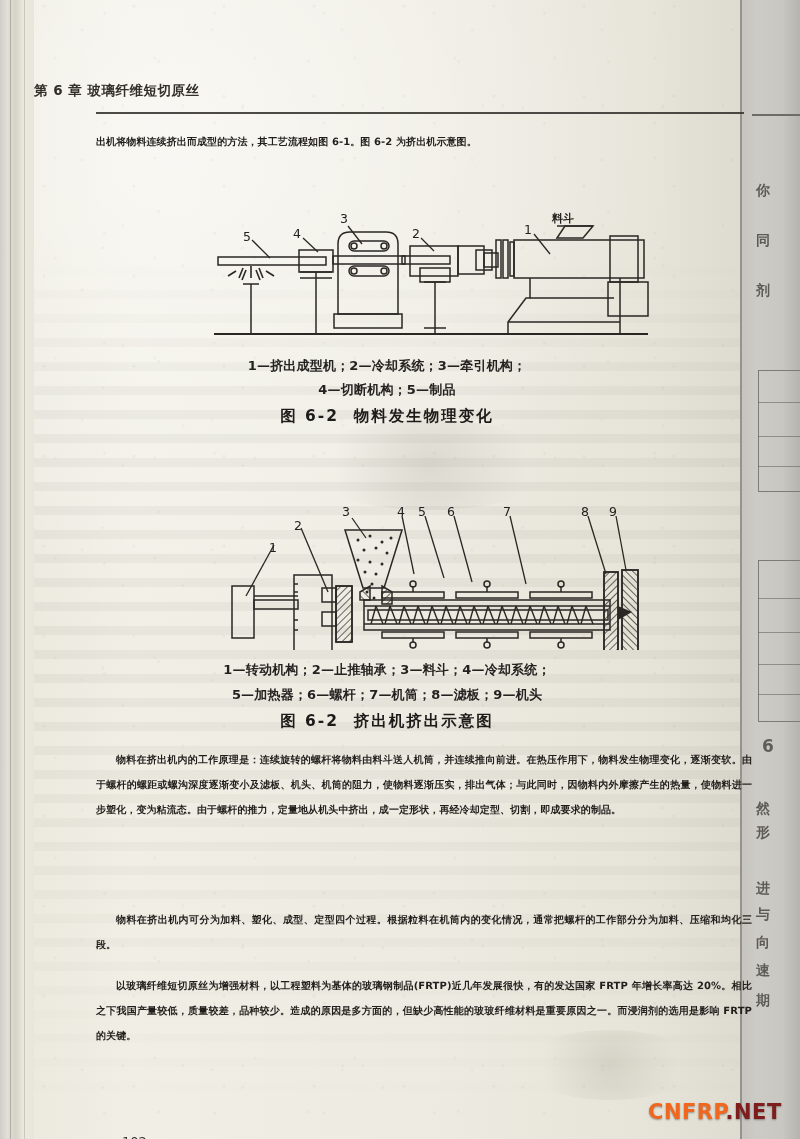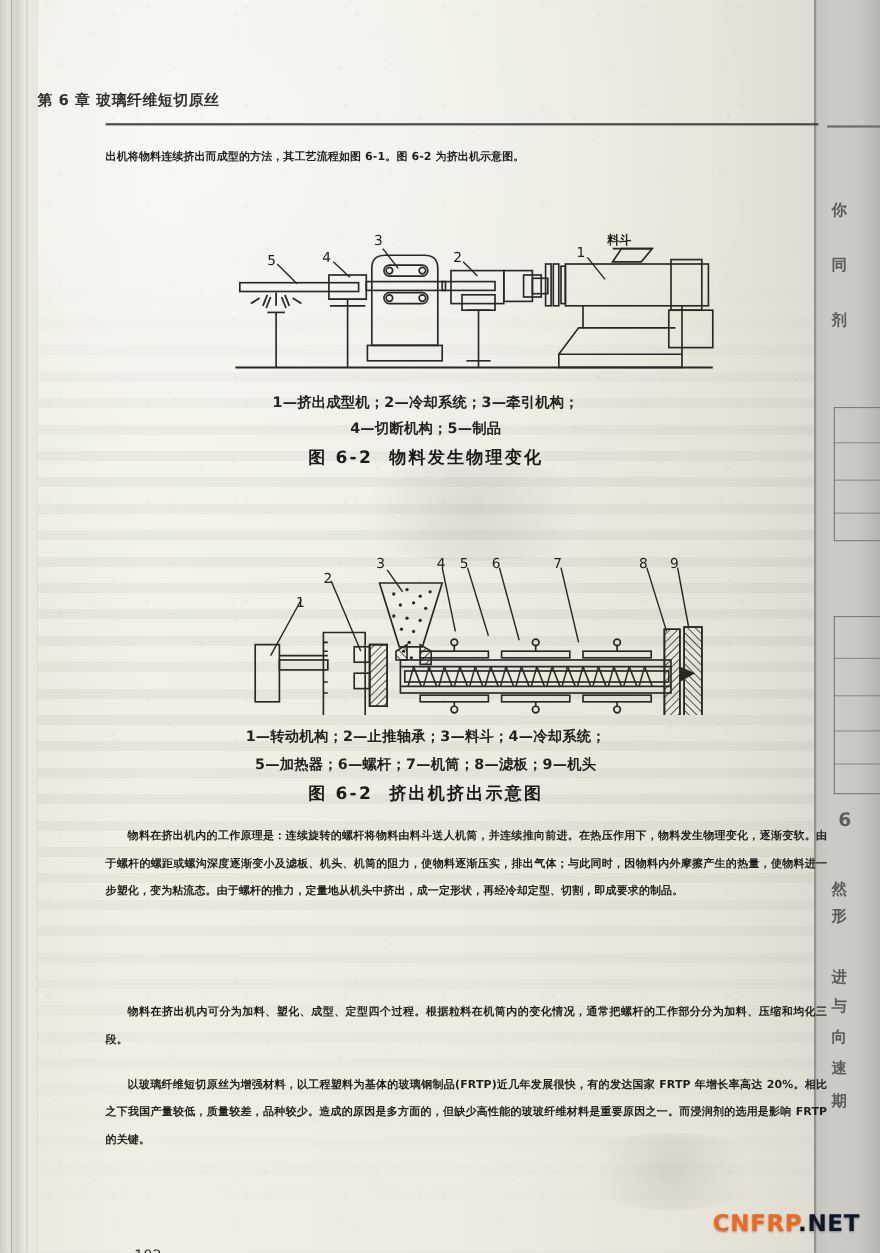--- a/index.html
+++ b/index.html
@@ -111,21 +111,21 @@
   .fig{position:absolute;}
 
   
   .wm{
     position:absolute;left:648px;top:1100px;
     font-size:21px;font-weight:800;letter-spacing:.5px;
     font-family:"DejaVu Sans","Liberation Sans",sans-serif;
     text-shadow:0 1px 2px rgba(0,0,0,.35);
   }
   .wm .a{color:#f0671f;}
-  .wm .b{color:#0f172a;}
+  .wm .b{color:#7f1d1d;}
 
   .smudge{
     position:absolute;border-radius:50%;pointer-events:none;
     background:radial-gradient(circle,rgba(120,115,100,.16),rgba(120,115,100,0) 70%);
   }
 </style>
 </head>
 <body>
 
 <div id="scan">

